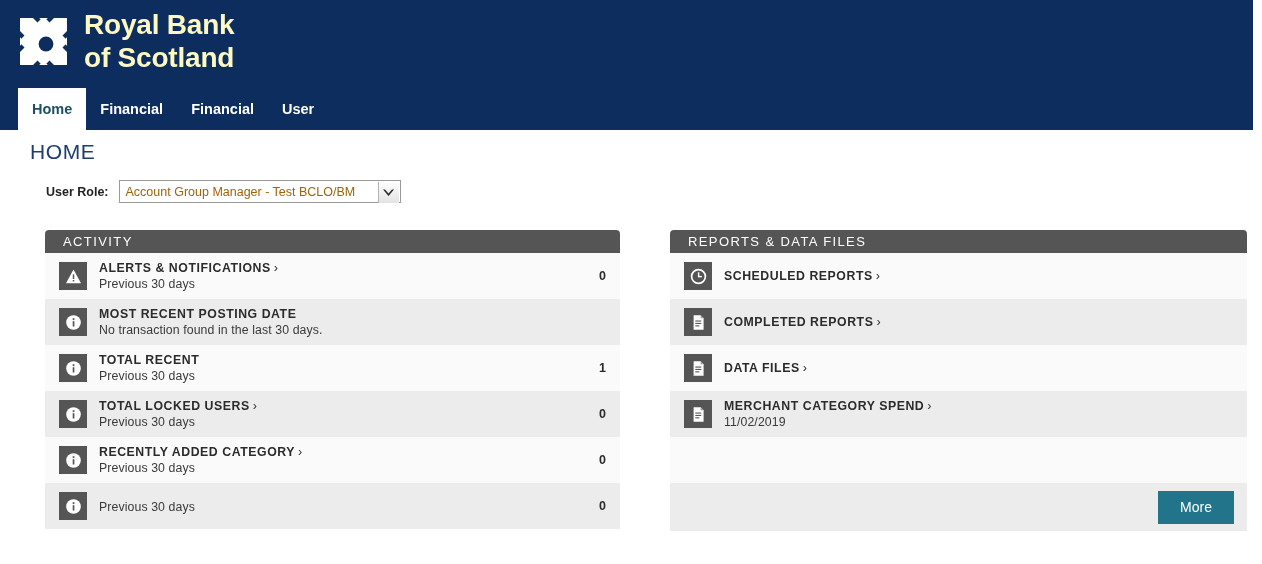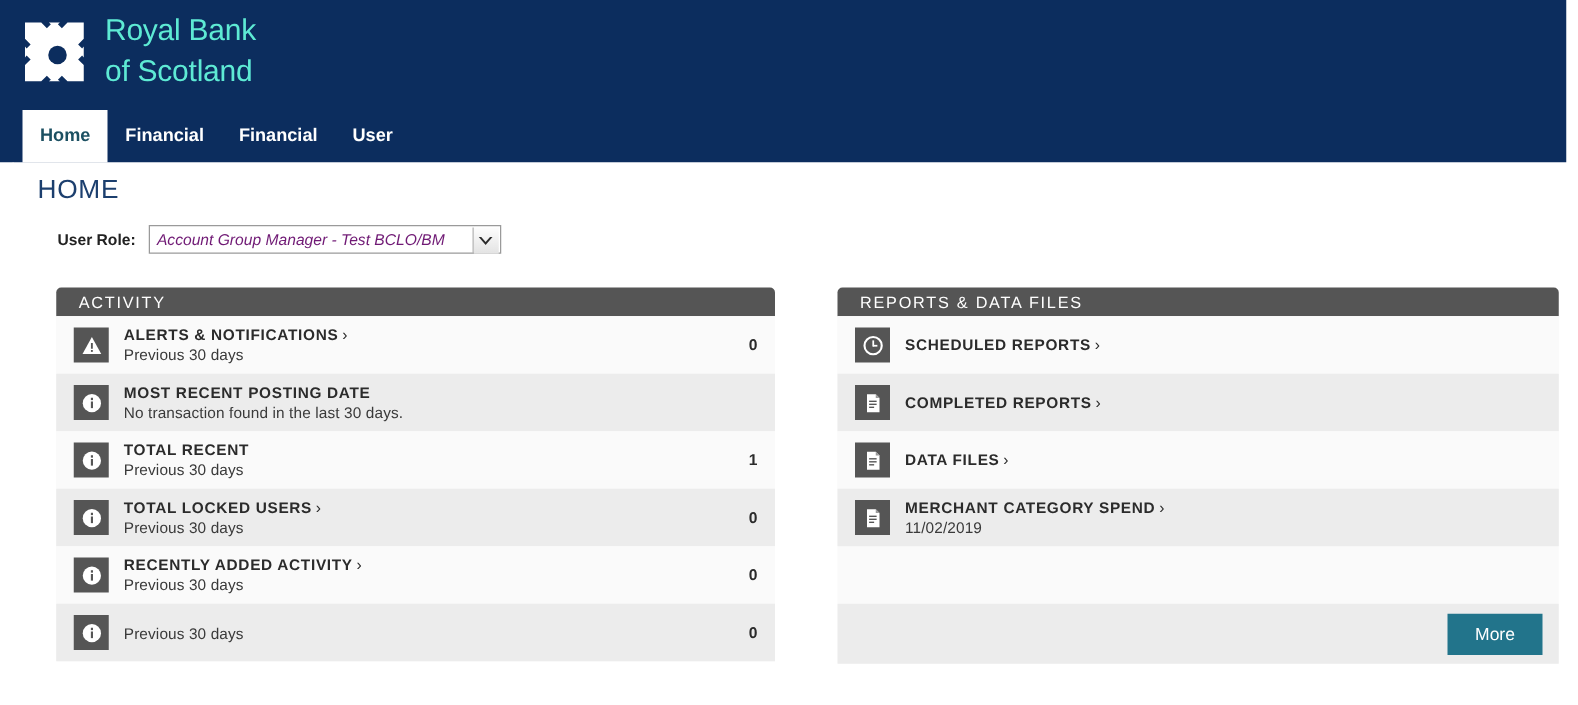--- a/index.html
+++ b/index.html
@@ -16,22 +16,22 @@
     width: 1253px; height: 88px;
     background: #0c2d5e;
   }
   .logo-wrap {
     position: absolute; left: 14px; top: 12px;
     width: 64px; height: 64px;
   }
   .logo-wrap svg { display: block; width: 64px; height: 64px; }
   .brand-text {
     position: absolute; left: 84px; top: 8px;
-    color: #5eead4;
-    font-size: 24px; font-weight: normal; line-height: 33px;
+    color: #fef9c3;
+    font-size: 28px; font-weight: bold; line-height: 33px;
     letter-spacing: -0.2px;
   }
 
   
   .navbar {
     position: absolute; left: 0; top: 88px;
     width: 1253px; height: 42px;
     background: #0c2d5e;
   }
   .nav-tabs {
@@ -83,22 +83,22 @@
   .role-select {
     position: relative;
     width: 282px; height: 23px;
     border: 1px solid #9a9a9a;
     background: #ffffff;
     display: flex; align-items: center;
     cursor: pointer;
   }
   .role-select-value {
     padding-left: 6px;
-    font-size: 12.5px; color: #701a75;
-    white-space: nowrap; overflow: hidden; font-style: italic;
+    font-size: 12.5px; color: #a16207;
+    white-space: nowrap; overflow: hidden;
   }
   .role-select-arrow {
     position: absolute; right: 1px; top: 1px;
     width: 21px; height: 21px;
     background: linear-gradient(#fdfdfd, #e3e3e3);
     border-left: 1px solid #b4b4b4;
     display: flex; align-items: center; justify-content: center;
   }
   .role-select-arrow svg { display: block; }
 
@@ -286,21 +286,21 @@
         </div>
         <div class="row">
           <div class="row-icon">
             <svg width="17" height="17" viewBox="0 0 17 17" aria-hidden="true">
               <circle cx="8.5" cy="8.5" r="7.3" fill="#ffffff"></circle>
               <rect x="7.7" y="7.2" width="1.7" height="5.3" fill="#555555"></rect>
               <rect x="7.7" y="4.2" width="1.7" height="1.9" fill="#555555"></rect>
             </svg>
           </div>
           <div class="row-text">
-            <div class="row-title"><span>RECENTLY ADDED ACTIVITY</span><span class="chev">›</span></div>
+            <div class="row-title"><span>RECENTLY ADDED CATEGORY</span><span class="chev">›</span></div>
             <div class="row-sub">Previous 30 days</div>
           </div>
           <div class="row-count">0</div>
         </div>
         <div class="row alt">
           <div class="row-icon">
             <svg width="17" height="17" viewBox="0 0 17 17" aria-hidden="true">
               <circle cx="8.5" cy="8.5" r="7.3" fill="#ffffff"></circle>
               <rect x="7.7" y="7.2" width="1.7" height="5.3" fill="#555555"></rect>
               <rect x="7.7" y="4.2" width="1.7" height="1.9" fill="#555555"></rect>

